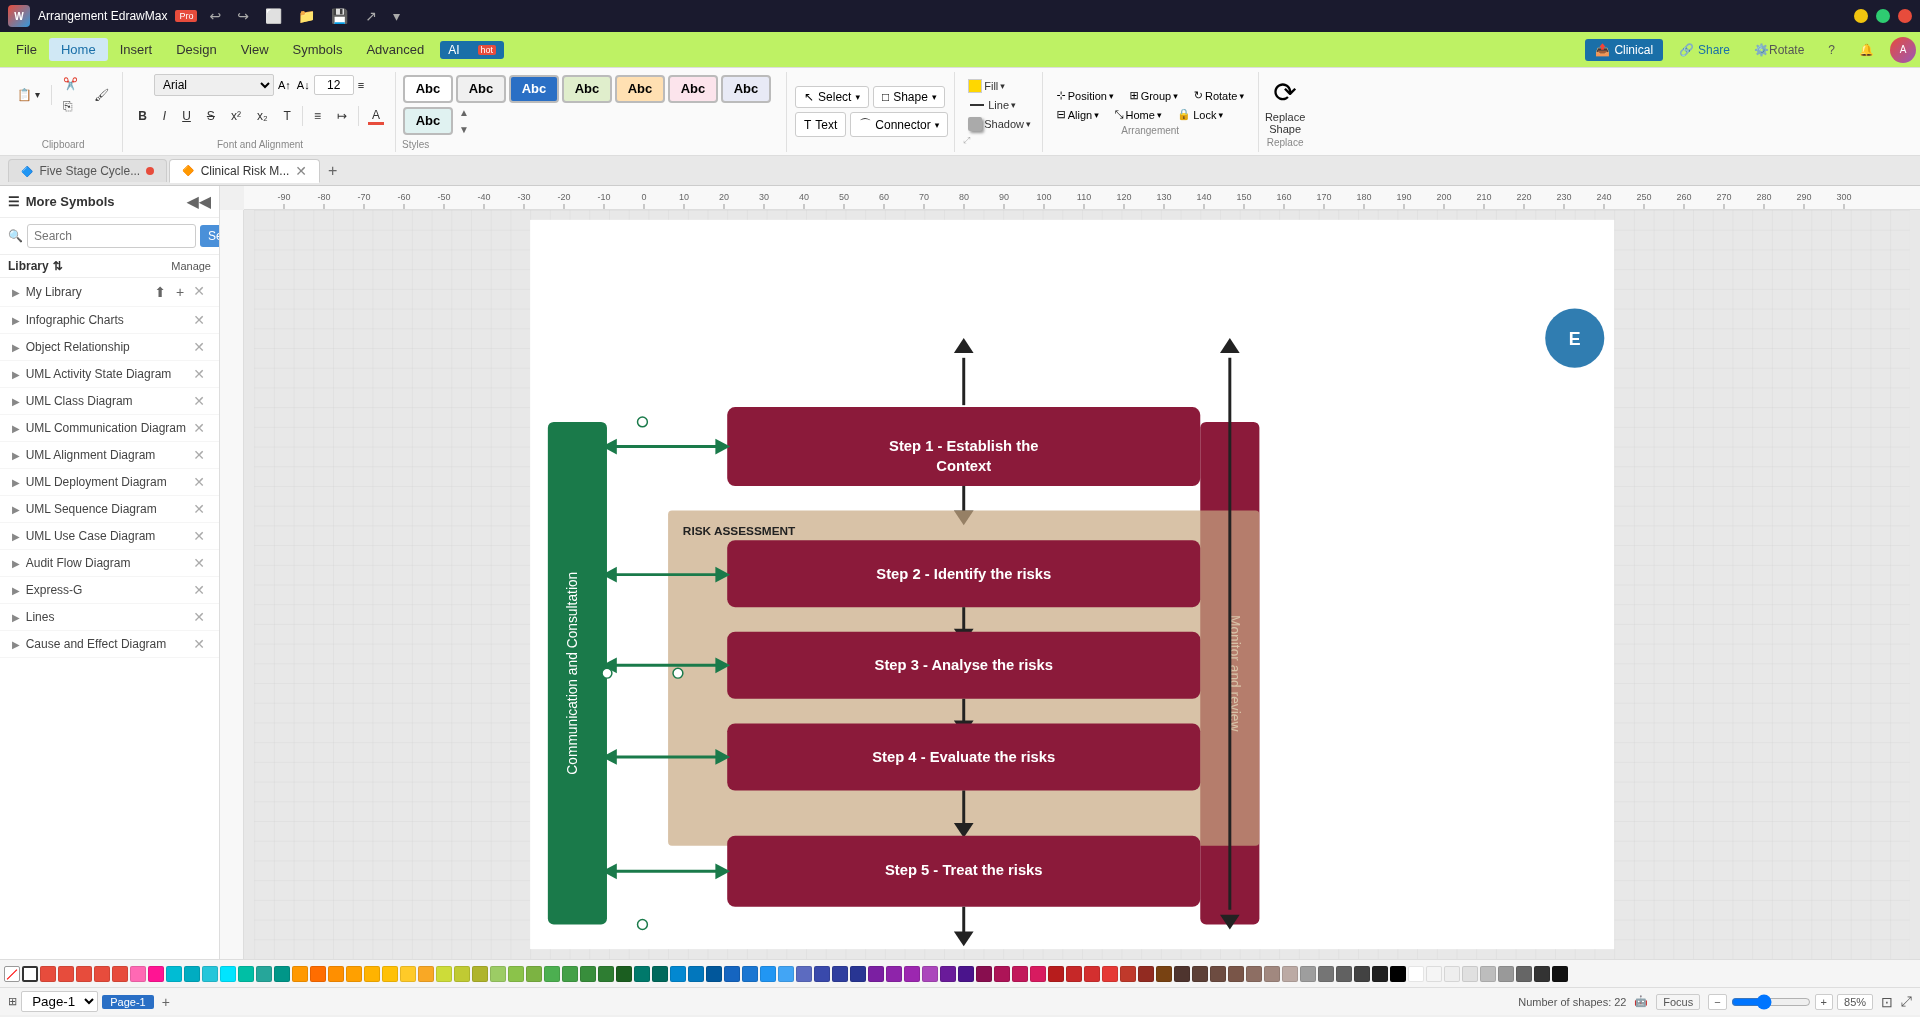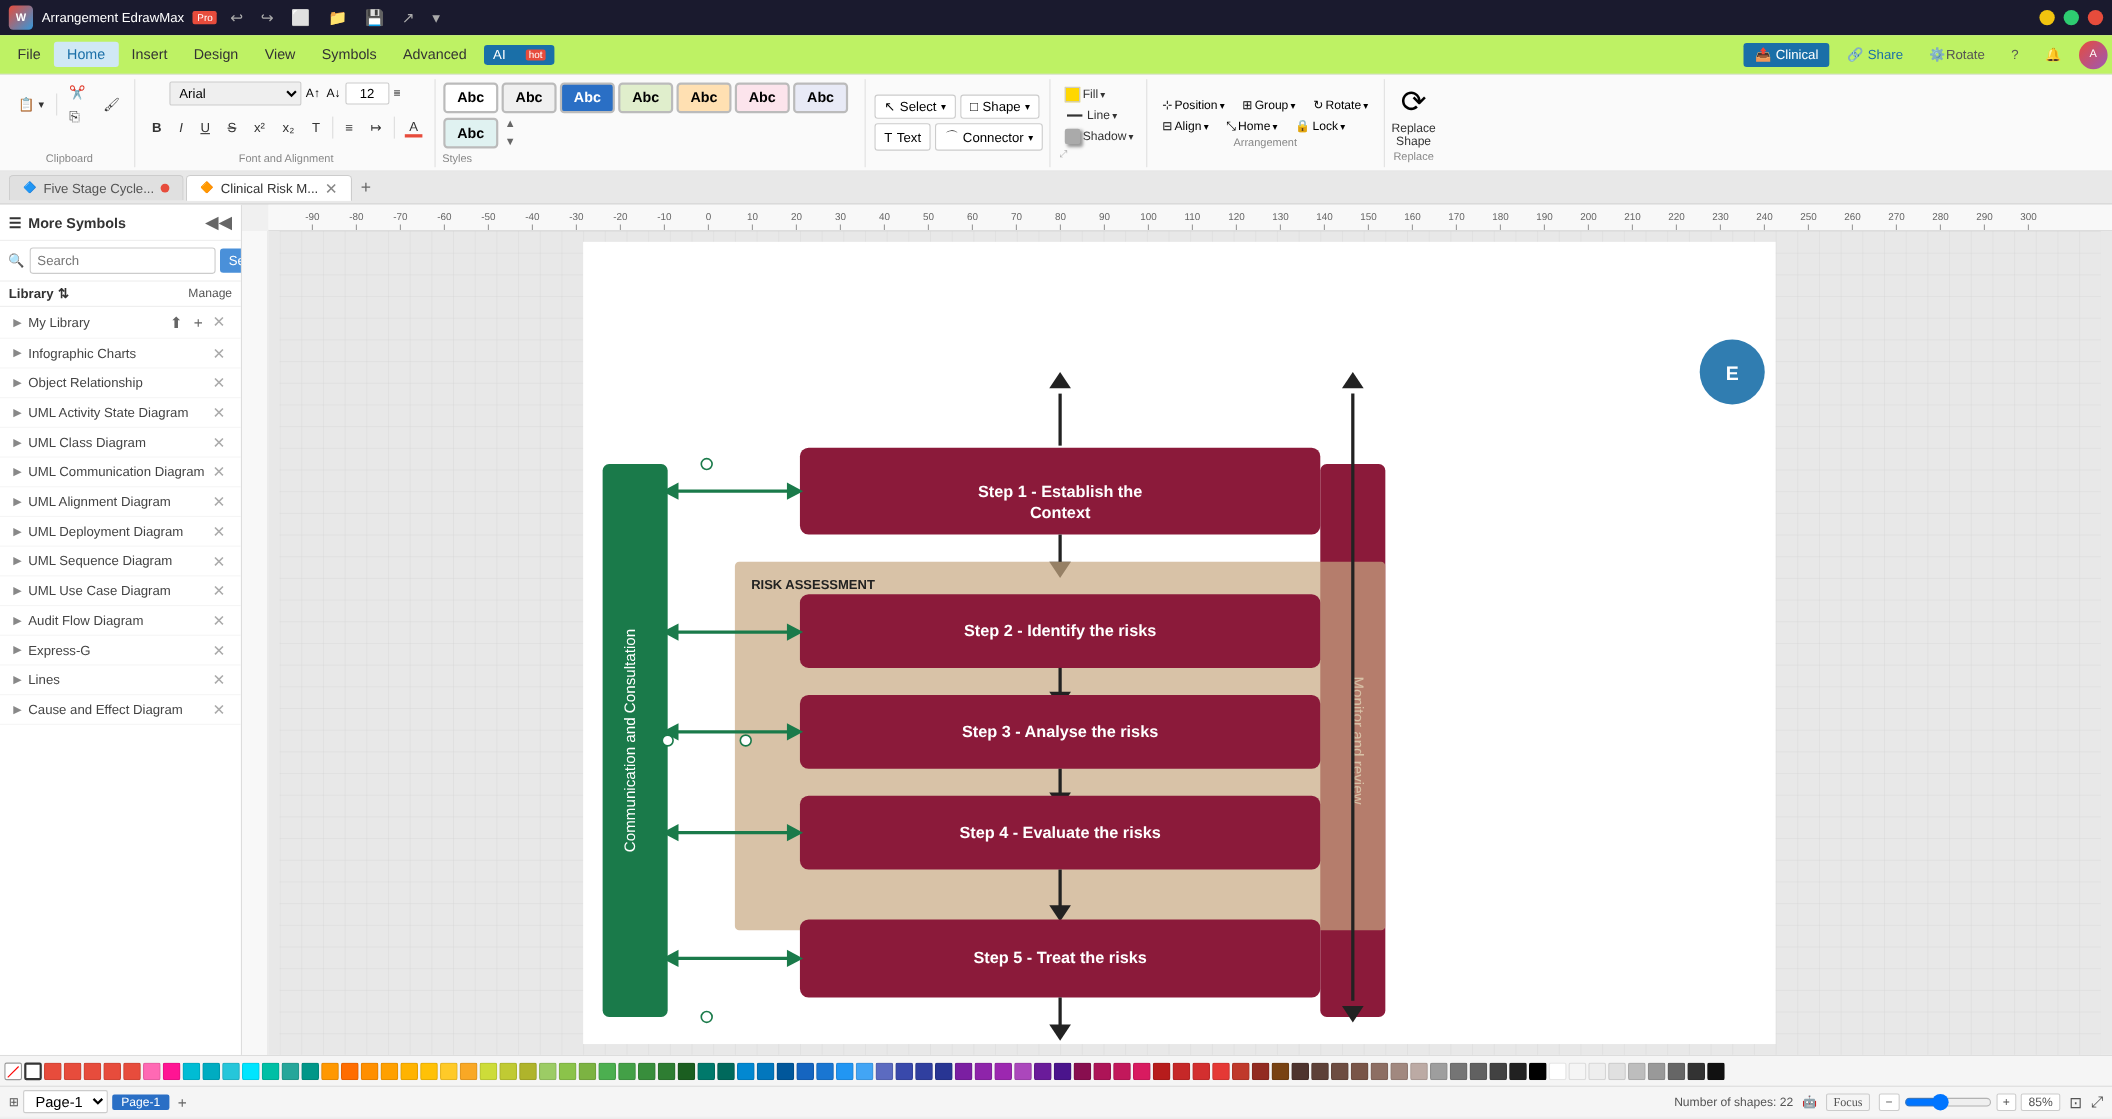--- a/index.html
+++ b/index.html
@@ -795,21 +795,21 @@
     <span>⊞</span>
     <select class="page-selector">
       <option>Page-1</option>
     </select>
     <span class="page-tab">Page-1</span>
     <span class="page-add">+</span>
   </div>
   <div class="status-right">
     <span class="shape-count">Number of shapes: 22</span>
     <span>🤖</span>
-    <span style="cursor:pointer;border:1px solid #ccc;padding:1px 6px;border-radius:2px;font-size:11px;font-family:Liberation Serif, serif;">Focus</span>
+    <span style="cursor:pointer;border:1px solid #ccc;padding:1px 6px;border-radius:2px;font-size:11px;">Focus</span>
     <div class="zoom-controls">
       <span class="zoom-btn">−</span>
       <input type="range" min="10" max="200" value="85" style="width: 80px;">
       <span class="zoom-btn">+</span>
       <span class="zoom-pct">85%</span>
     </div>
     <span style="cursor:pointer;font-size:14px;">⊡</span>
     <span style="cursor:pointer;font-size:14px;">⤢</span>
   </div>
 </div>

